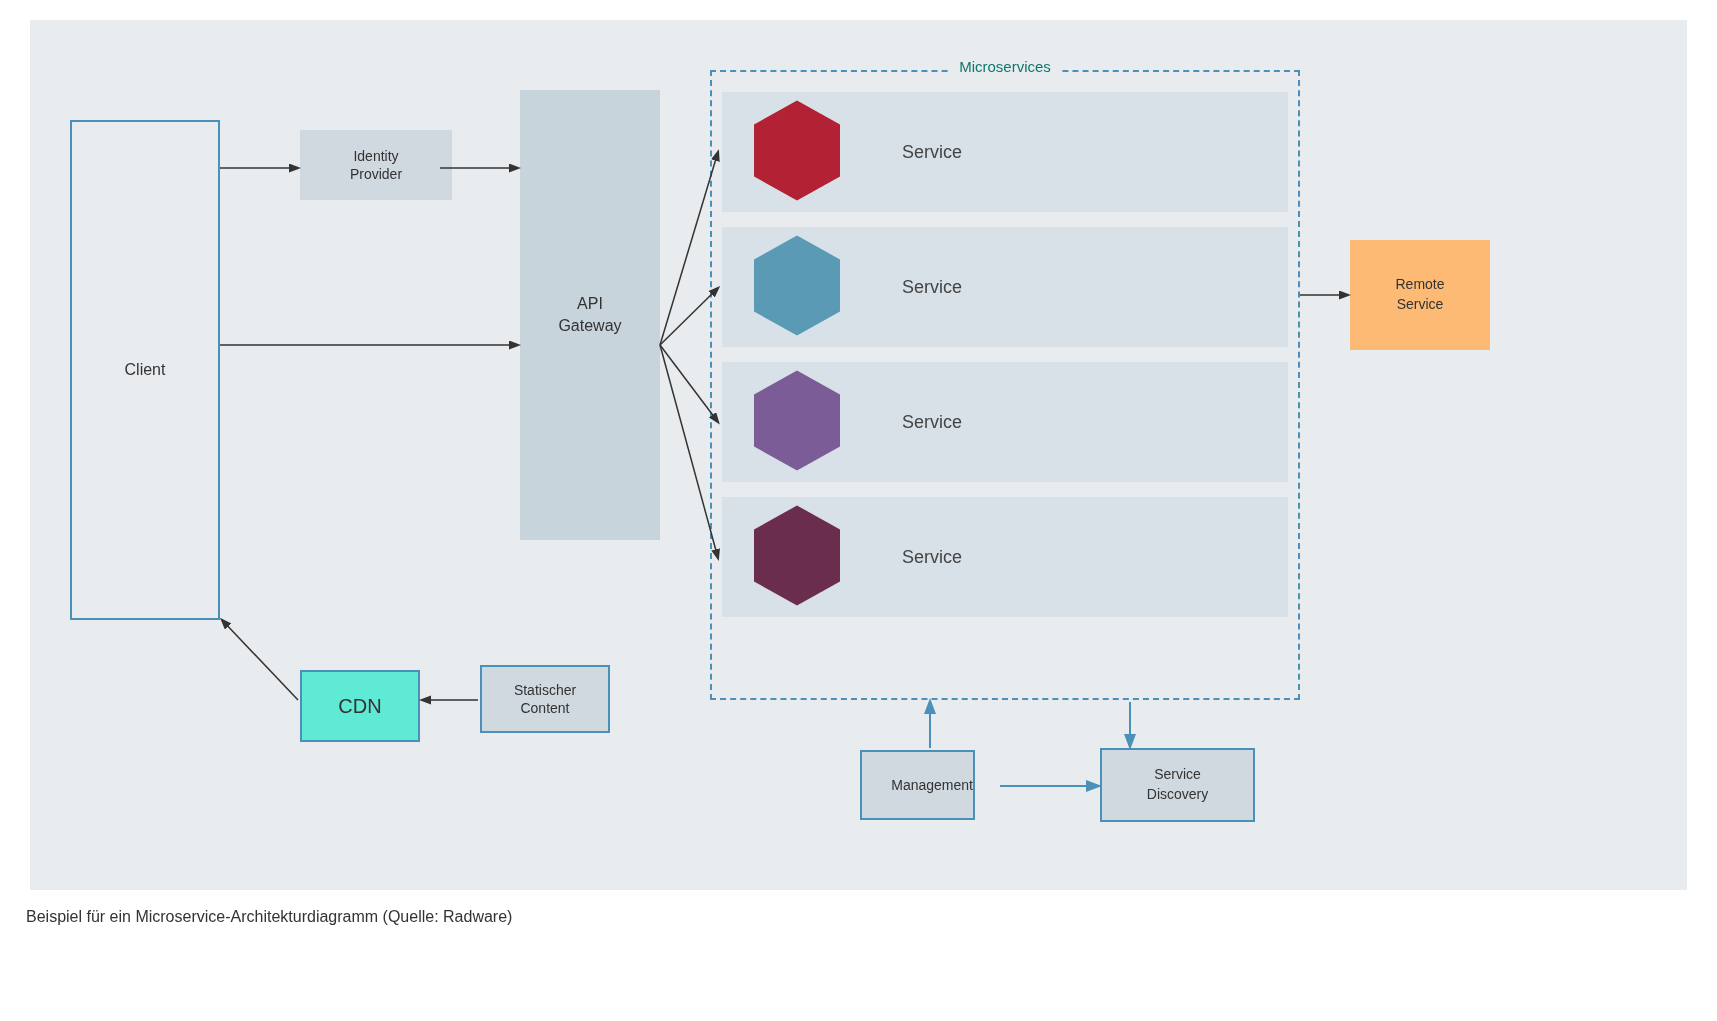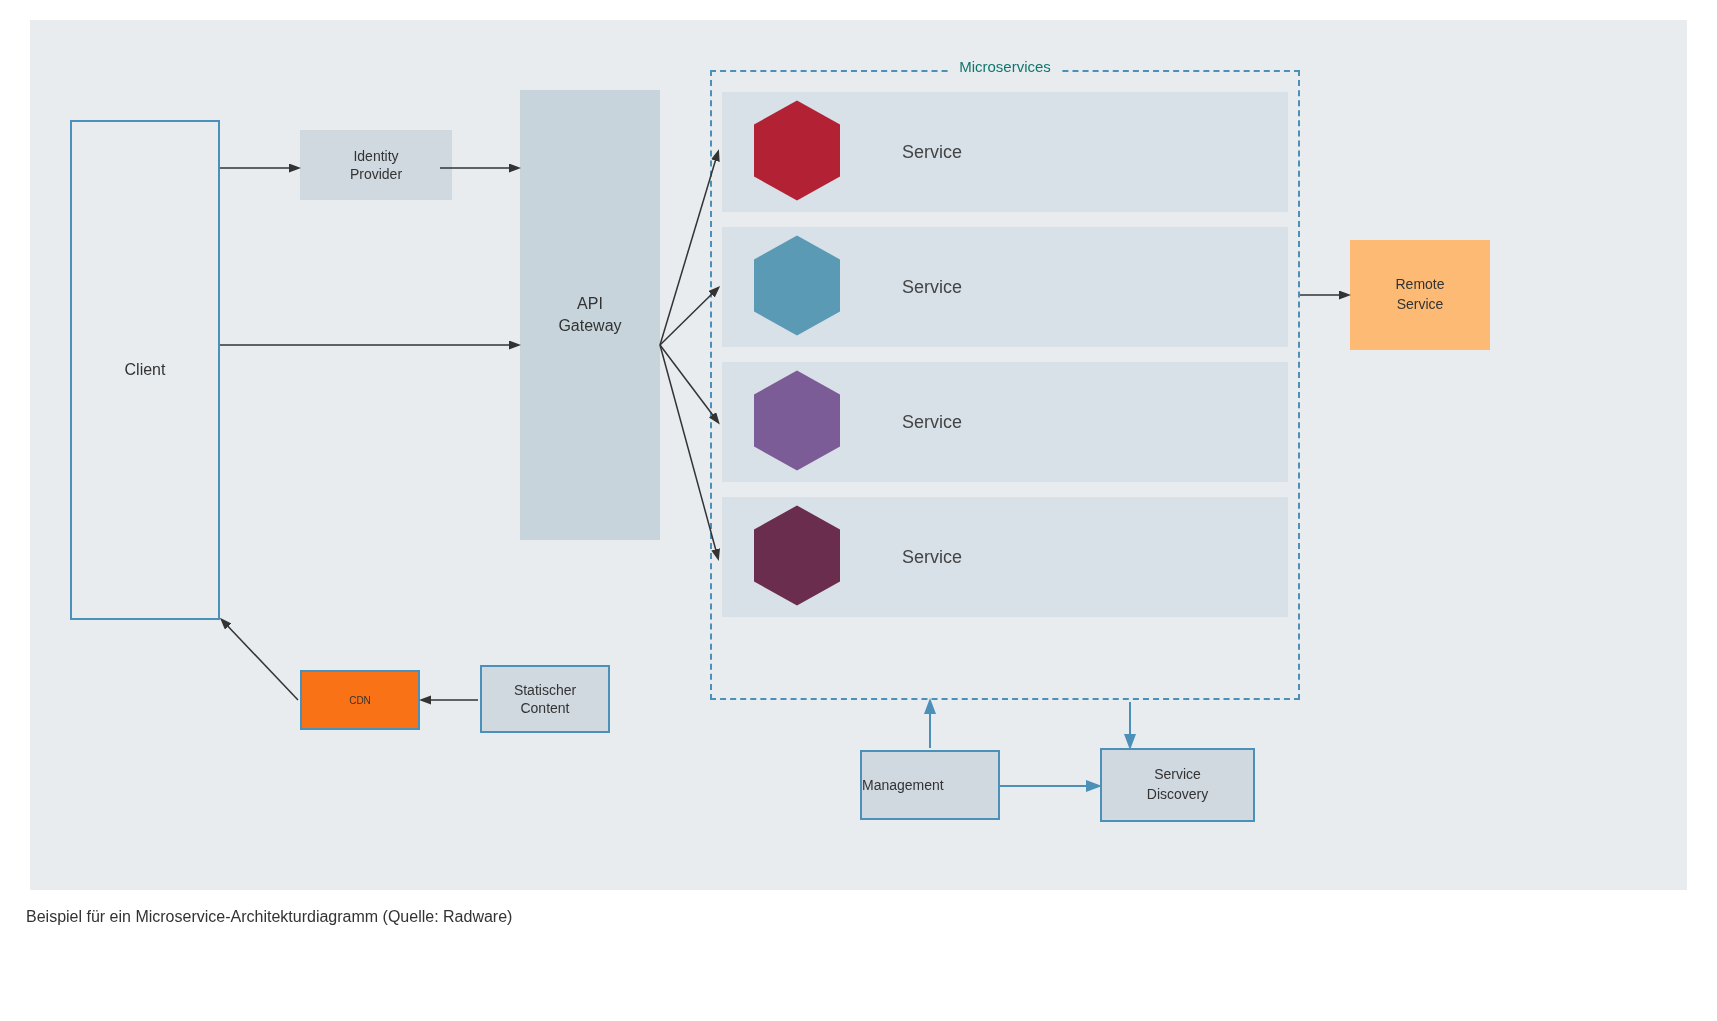--- a/index.html
+++ b/index.html
@@ -72,27 +72,27 @@
       font-size: 16px;
       line-height: 1.4;
     }
 
     
     .cdn-box {
       position: absolute;
       left: 270px;
       top: 650px;
       width: 120px;
-      height: 60px;
-      background: #f97316;
-      border: 2px solid #4a90b8;
-      display: flex;
-      align-items: center;
-      justify-content: center;
-      font-size: 10px;
+      height: 72px;
+      background: #5eead4;
+      border: 2px solid #4a90b8;
+      display: flex;
+      align-items: center;
+      justify-content: center;
+      font-size: 20px;
     }
 
     
     .static-box {
       position: absolute;
       left: 450px;
       top: 645px;
       width: 130px;
       height: 68px;
       background: #d0d8e0;
@@ -172,27 +172,27 @@
       text-align: center;
       font-size: 14px;
       line-height: 1.4;
     }
 
     
     .management-box {
       position: absolute;
       left: 830px;
       top: 730px;
-      width: 140px;
+      width: 115px;
       height: 70px;
       background: #d0d8e0;
       border: 2px solid #4a90b8;
       display: flex;
       align-items: center;
-      justify-content: flex-start;
+      justify-content: flex-end;
       font-size: 14px;
     }
 
     
     .discovery-box {
       position: absolute;
       left: 1070px;
       top: 728px;
       width: 155px;
       height: 74px;

